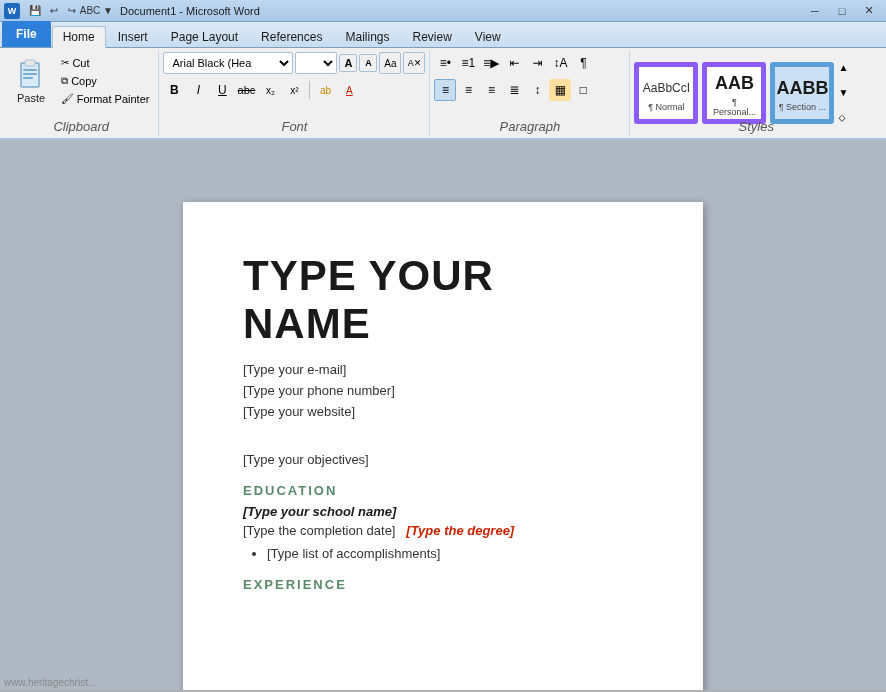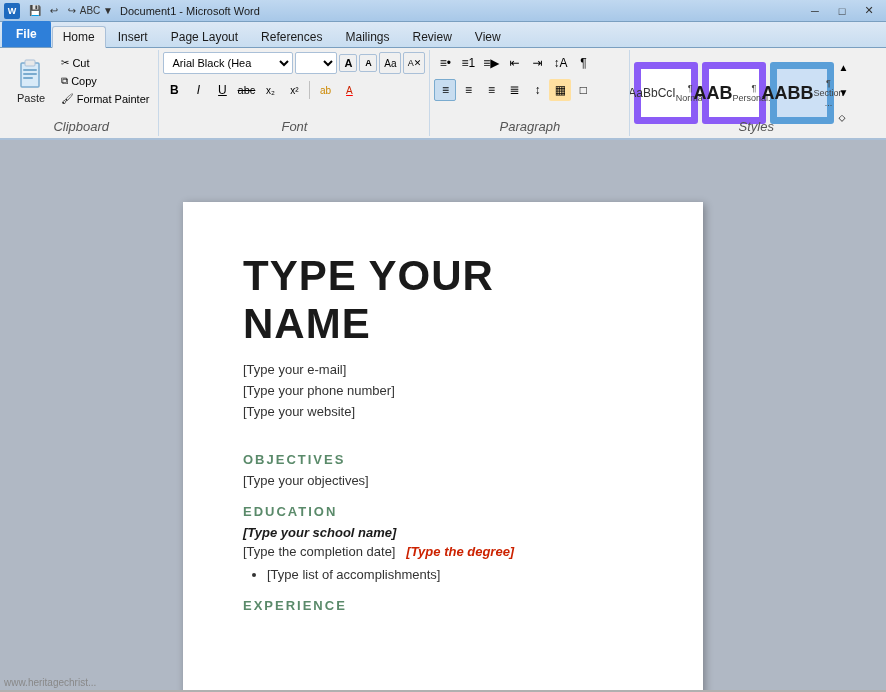--- a/index.html
+++ b/index.html
@@ -207,26 +207,26 @@
       cursor: pointer;
       font-size: 12px;
     }
     .para-btn.active { background: #c8ddf0; border-color: #7aabcf; }
 
     
     .styles-group { flex: 1; overflow: hidden; }
     .styles-content { display: flex; gap: 4px; align-items: center; height: 70px; }
     .style-item {
       display: flex;
-      flex-direction: row;
+      flex-direction: column;
       align-items: center;
       justify-content: center;
       width: 64px;
       height: 62px;
-      border: 7px solid #8b5cf6;
+      border: 5px solid #8b5cf6;
       border-radius: 3px;
       cursor: pointer;
       background: white;
       padding: 2px;
       font-size: 10px;
     }
     .style-item.active { background: #cce0f5; border-color: #5a9fd8; }
     .style-preview { font-size: 13px; color: #333; height: 28px; display: flex; align-items: center; }
     .style-label { font-size: 9px; color: #444; text-align: center; }
 
@@ -489,21 +489,20 @@
 
 <div class="doc-area">
   <div class="page">
     <div class="resume-name">TYPE YOUR NAME</div>
     <div class="resume-contact">
       <div>[Type your e-mail]</div>
       <div>[Type your phone number]</div>
       <div>[Type your website]</div>
     </div>
 
-    <div class="resume-section-title">OBJECTIVES</div>
     <div class="resume-text">[Type your objectives]</div>
 
     <div class="resume-section-title">EDUCATION</div>
     <div class="resume-school">[Type your school name]</div>
     <div class="resume-degree-line">
       <span>[Type the completion date]</span>
       &nbsp;&nbsp;<span class="resume-degree">[Type the degree]</span>
     </div>
     <ul class="resume-list">
       <li>[Type list of accomplishments]</li>

